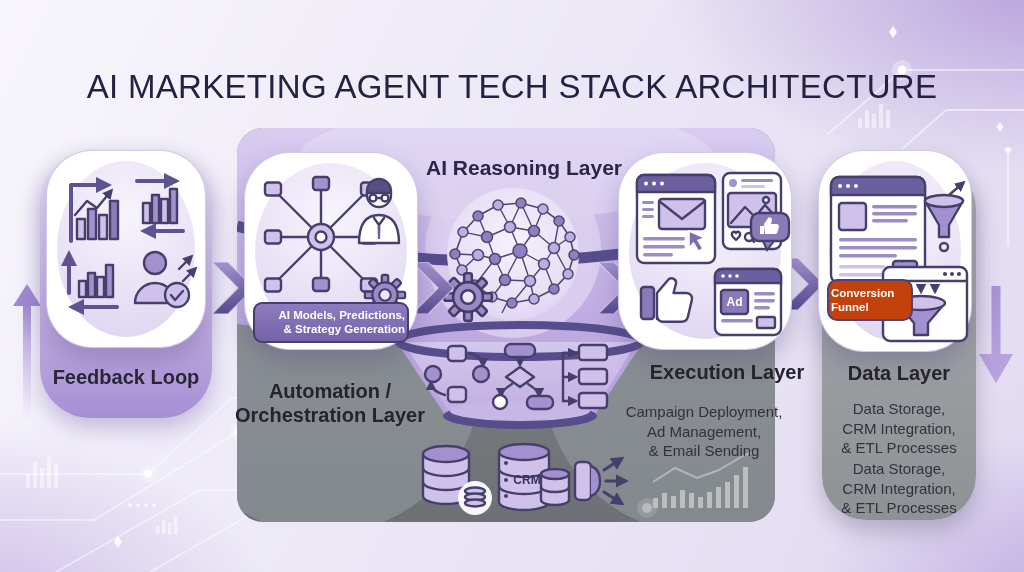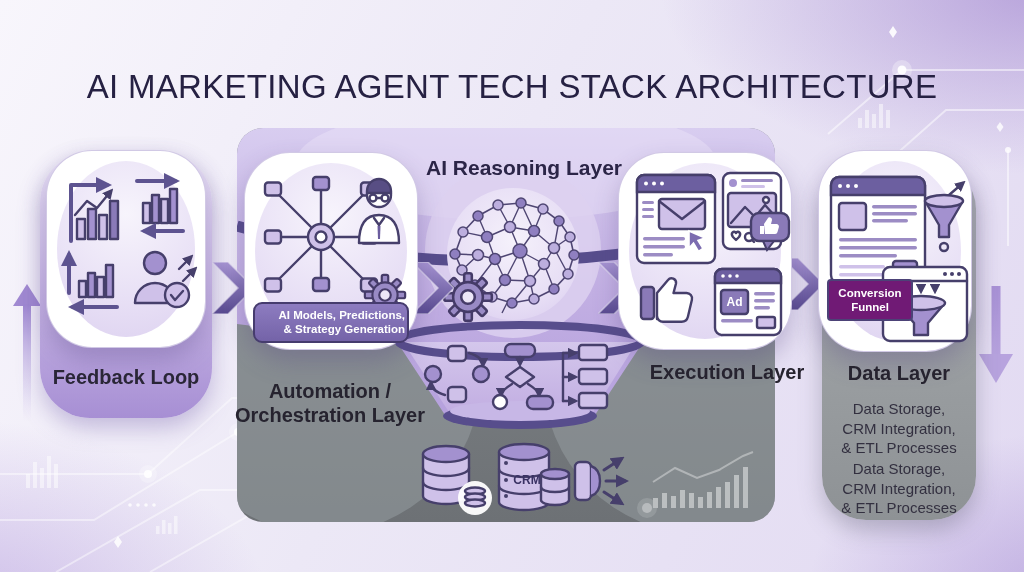--- a/index.html
+++ b/index.html
@@ -27,22 +27,22 @@
     background:radial-gradient(circle at 50% 30%,#f7f4fc 0%,#e5dcf4 72%,#ddd2f0 100%);}
   .squircle svg.icon{position:absolute;left:0;top:0;}
   .sq-feedback{left:46px;top:150px;width:158px;height:196px;}
   .sq-automation{left:244px;top:152px;width:172px;height:196px;}
   .sq-execution{left:618px;top:152px;width:172px;height:196px;}
   .sq-data{left:818px;top:150px;width:152px;height:200px;}
   .auto-badge{position:absolute;left:8px;right:8px;bottom:6px;z-index:2;
     background:linear-gradient(180deg,#8d7cc0,#7463a8);border:2px solid #463c6e;border-radius:9px;
     color:#fff;font-size:11.5px;font-weight:700;text-align:right;line-height:1.28;padding:4px 2px;}
   .conv-badge{position:absolute;left:8px;bottom:30px;width:78px;z-index:2;
-    background:#701a75;border:2px solid #4c4277;border-radius:4px;
-    color:#fff;font-size:11.5px;font-weight:700;text-align:center;line-height:1.22;padding:5px 2px;}
+    background:#c2410c;border:2px solid #4c4277;border-radius:10px;
+    color:#fff;font-size:11.5px;font-weight:700;line-height:1.22;padding:5px 2px;}
   .heading{position:absolute;text-align:center;font-weight:700;color:#26232f;z-index:4;line-height:1.18;}
   .sub{position:absolute;text-align:center;font-size:15px;line-height:1.3;color:#333040;z-index:4;}
   #lbl-feedback{left:40px;top:366px;width:172px;font-size:20px;color:#2a2637;}
   #lbl-reasoning{left:384px;top:156px;width:280px;font-size:21px;color:#2b2547;}
   #hdg-automation{left:220px;top:351px;width:220px;font-size:20px;margin-top:29px;}
   #sub-automation{left:220px;top:403px;width:220px;}
   #hdg-execution{left:617px;top:361px;width:220px;font-size:20px;}
   #sub-execution{left:594px;top:402px;width:220px;}
   #hdg-data{left:809px;top:362px;width:180px;font-size:20px;}
   #sub-data-1{left:809px;top:399px;width:180px;}
@@ -503,20 +503,25 @@
       <span>Funnel</span>
     </div>
   </div>
 
   <div class="heading" id="lbl-feedback">Feedback Loop</div>
   <div class="heading" id="lbl-reasoning">AI Reasoning Layer</div>
 
   <div class="heading" id="hdg-automation">Automation / Orchestration Layer</div>
 
   <div class="heading" id="hdg-execution">Execution Layer</div>
+  <div class="sub" id="sub-execution">
+    <span>Campaign Deployment,</span><br>
+    <span>Ad Management,</span><br>
+    <span>&amp; Email Sending</span>
+  </div>
 
   <div class="heading" id="hdg-data">Data Layer</div>
   <div class="sub" id="sub-data-1">
     <span>Data Storage,</span><br>
     <span>CRM Integration,</span><br>
     <span>&amp; ETL Processes</span>
   </div>
   <div class="sub" id="sub-data-2">
     <span>Data Storage,</span><br>
     <span>CRM Integration,</span><br>

